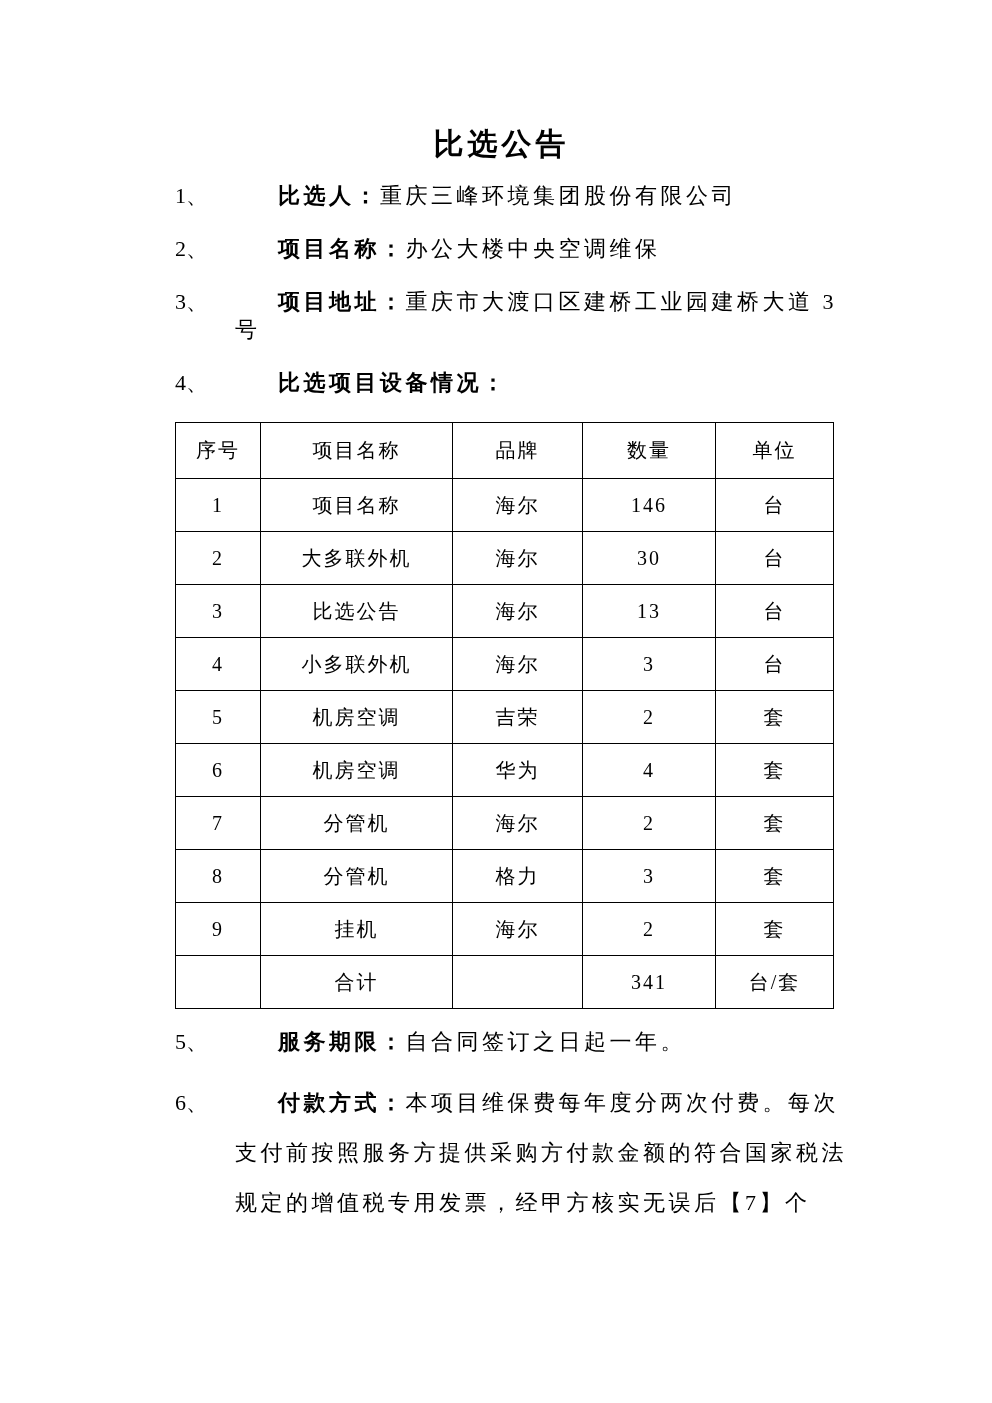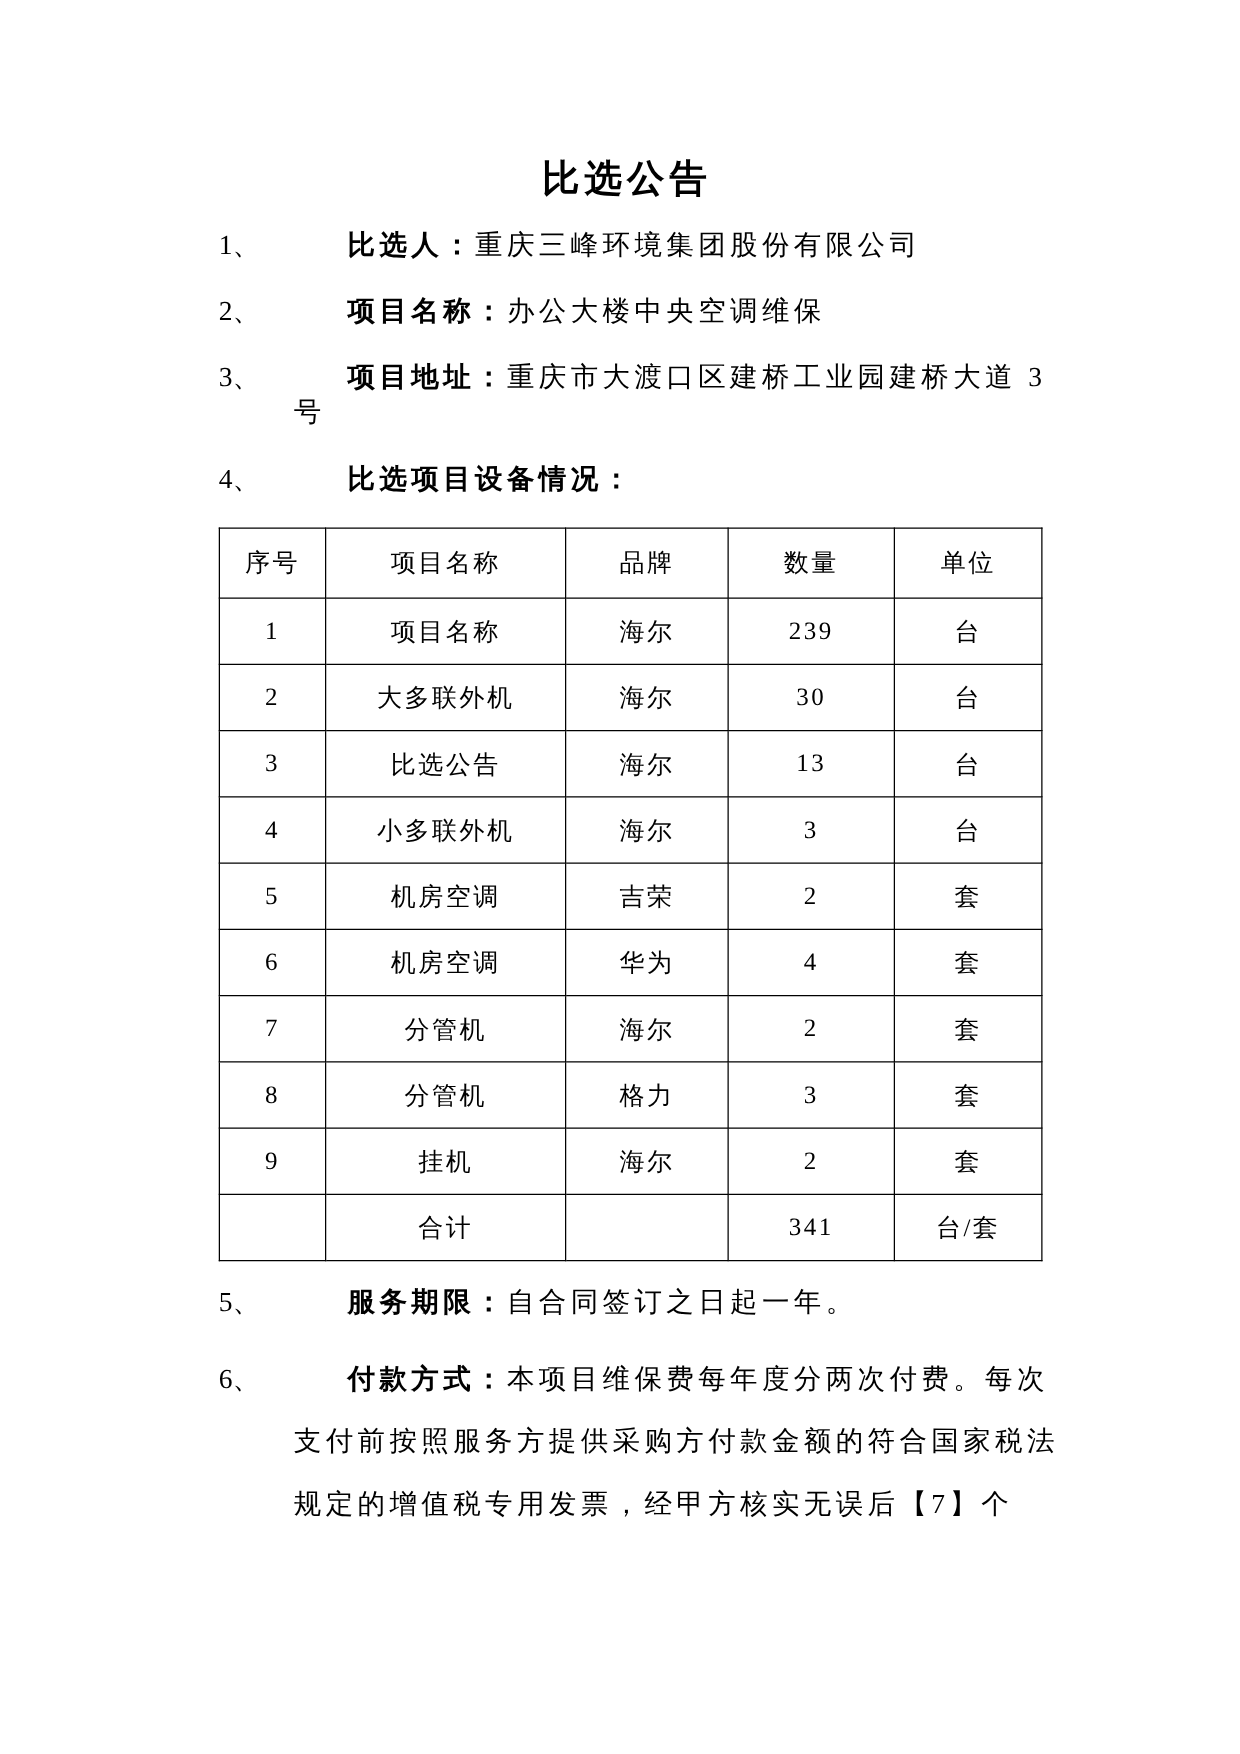--- a/index.html
+++ b/index.html
@@ -105,21 +105,21 @@
         <th>品牌</th>
         <th>数量</th>
         <th>单位</th>
       </tr>
     </thead>
     <tbody>
       <tr>
         <td>1</td>
         <td>项目名称</td>
         <td>海尔</td>
-        <td>239</td>
+        <td>146</td>
         <td>台</td>
       </tr>
       <tr>
         <td>2</td>
         <td>大多联外机</td>
         <td>海尔</td>
         <td>30</td>
         <td>台</td>
       </tr>
       <tr>

